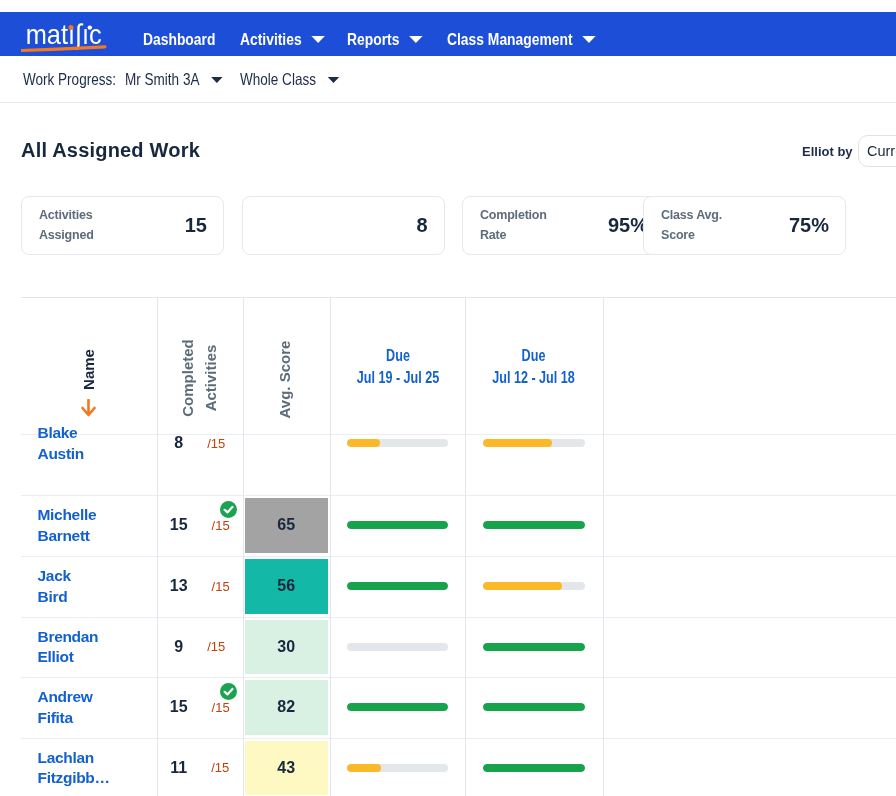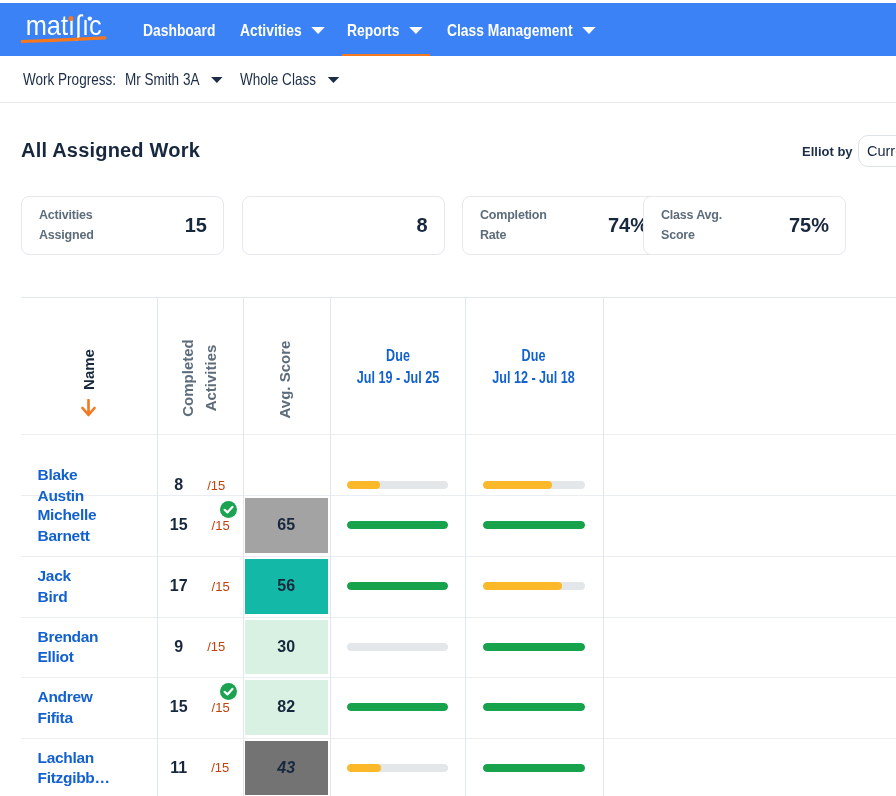--- a/index.html
+++ b/index.html
@@ -2,21 +2,21 @@
 <html><head>
 <meta charset="utf-8">
 <style>
   * { margin:0; padding:0; box-sizing:border-box; }
   html,body { width:896px; height:796px; overflow:hidden; background:#fff;
     font-family:"Liberation Sans", sans-serif; }
   .abs { position:absolute; }
   body { position:relative; }
 
   
-  .nav { position:absolute; left:0; top:3px; width:896px; height:56px; background:#3b82f6; }
+  .nav { position:absolute; left:0; top:12px; width:896px; height:56px; background:#1d4ed8; }
   .navlink { position:absolute; top:0; height:56px; line-height:54px; color:#fff;
     font-weight:bold; font-size:16.5px; white-space:nowrap; transform:scaleX(0.84);
     transform-origin:0 50%; }
   .tri { display:inline-block; width:0; height:0; border-left:8px solid transparent;
     border-right:8px solid transparent; border-top:7px solid #fff; margin-left:12px;
     vertical-align:2px; }
   .underline { position:absolute; left:342px; top:51px; width:88px; height:5px; background:#F5771E; }
 
   
   .logo { position:absolute; left:21px; top:4px; width:96px; height:46px; }
@@ -107,21 +107,21 @@
 
 <div class="card" style="left:21px;">
   <div class="lbl">Activities<br>Assigned</div>
     <div class="val">15</div>
 </div>
 <div class="card" style="left:241.5px;">
     <div class="val">8</div>
 </div>
 <div class="card" style="left:462px;">
   <div class="lbl">Completion<br>Rate</div>
-    <div class="val">74%</div>
+    <div class="val">95%</div>
 </div>
 <div class="card" style="left:643px;">
   <div class="lbl">Class Avg.<br>Score</div>
     <div class="val">75%</div>
 </div>
 
 <div class="hline" style="top:297px; background:#E0E5EE;"></div>
 <div class="hline" style="top:434px;"></div>
 <div class="hline" style="top:494.5px;"></div>
 <div class="hline" style="top:555.5px;"></div>
@@ -136,21 +136,21 @@
 
 <div class="rot" style="left:0; top:361px; width:177px; text-align:center; color:#17283E;">Name</div>
 <svg class="abs" style="left:81px; top:399px;" width="15" height="18" viewBox="0 0 15 18">
   <path d="M7.5 1 V14 M1.5 9 L7.5 16 L13.5 9" fill="none" stroke="#F5771E" stroke-width="2.6" stroke-linecap="round" stroke-linejoin="round"></path>
 </svg>
 <div class="rot" style="left:110px; top:355px; width:177px; text-align:center; color:#5D6C7B; line-height:23px;">Completed<br>Activities</div>
 <div class="rot" style="left:196px; top:371px; width:177px; text-align:center; color:#5D6C7B;">Avg. Score</div>
 <div class="duehdr" style="left:329.5px; width:136px;">Due<br>Jul 19 - Jul 25</div>
 <div class="duehdr" style="left:465px; width:137px;">Due<br>Jul 12 - Jul 18</div>
 
-<div class="row" style="top:456px; height:58px;">
+<div class="row" style="top:414px; height:58px;">
   <div class="name">Blake<br>Austin</div>
   <div class="compl">
       <b>8</b>
       <span>/15</span>
     </div>
   <div class="bar b1">
       <div class="fill orange" style="width:33.5px;"></div>
     </div>
   <div class="bar b2">
       <div class="fill orange" style="width:69px;"></div>
@@ -170,21 +170,21 @@
   <div class="bar b1">
       <div class="fill green" style="width:101.5px;"></div>
     </div>
   <div class="bar b2">
       <div class="fill green" style="width:101.5px;"></div>
     </div>
 </div>
 <div class="row" style="top:555.5px; height:61px;">
   <div class="name">Jack<br>Bird</div>
   <div class="compl">
-      <b>17</b>
+      <b>13</b>
       <span>/15</span>
     </div>
   <div class="score" style="background:#14b8a6;">56</div>
   <div class="bar b1">
       <div class="fill green" style="width:101.5px;"></div>
     </div>
   <div class="bar b2">
       <div class="fill orange" style="width:79px;"></div>
     </div>
 </div>
@@ -217,20 +217,20 @@
   <div class="bar b2">
       <div class="fill green" style="width:101.5px;"></div>
     </div>
 </div>
 <div class="row" style="top:737.5px; height:60.5px;">
   <div class="name">Lachlan<br>Fitzgibb…</div>
   <div class="compl">
       <b>11</b>
       <span>/15</span>
     </div>
-  <div class="score" style="background:#737373;font-style:italic;">43</div>
+  <div class="score" style="background:#fef9c3;">43</div>
   <div class="bar b1">
       <div class="fill orange" style="width:34.5px;"></div>
     </div>
   <div class="bar b2">
       <div class="fill green" style="width:101.5px;"></div>
     </div>
 </div>
 
 </body></html>

